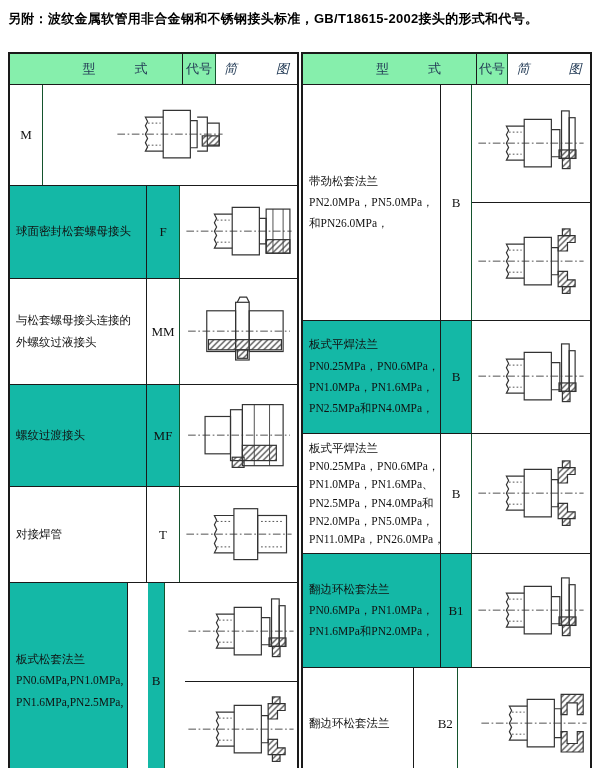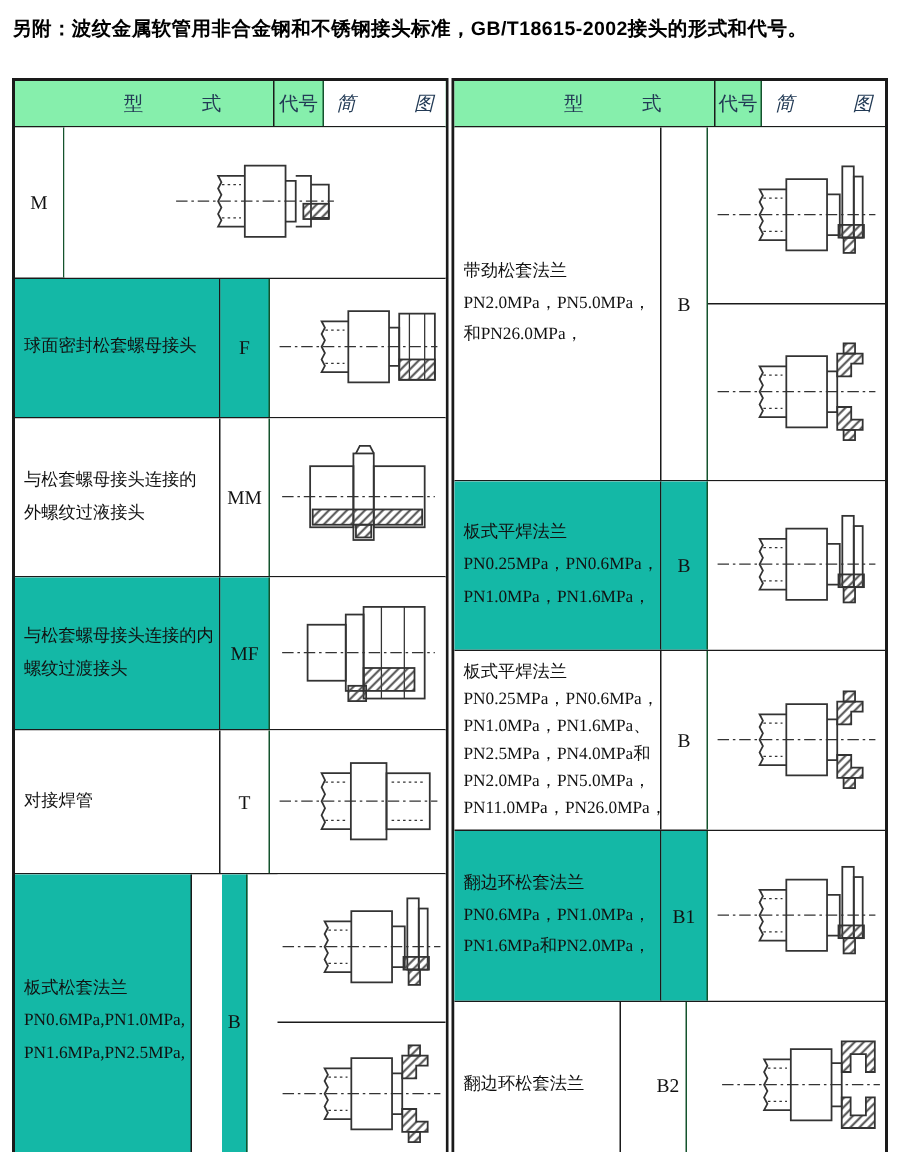--- a/index.html
+++ b/index.html
@@ -131,21 +131,20 @@
               <rect x="78" y="18" width="40" height="48"></rect>
               <rect x="30" y="52" width="86" height="12" fill="url(#ht)" stroke="#333"></rect>
               <rect x="64" y="64" width="12" height="10" fill="url(#ht)" stroke="#333"></rect>
             </g>
           </svg>
         </div>
       </div>
 
       <div class="row" style="height:102px">
         <div class="cell c-type hl">
-          <div class="ln">与松套螺母接头连接的内</div>
           <div class="ln">螺纹过渡接头</div>
         </div>
         <div class="cell c-code hl">MF</div>
         <div class="cell c-diag">
           <svg class="dg" viewBox="0 0 132 86">
             <g fill="none" stroke="#333" stroke-width="1.4">
               <path d="M6 42h120" stroke-width="1" stroke-dasharray="9 3 2 3"></path>
               <rect x="26" y="20" width="30" height="44"></rect>
               <rect x="56" y="12" width="14" height="60"></rect>
               <rect x="70" y="6" width="48" height="72"></rect>
@@ -227,20 +226,21 @@
             </svg>
           </div>
         </div>
       </div>
 
       <div class="row" style="height:113px">
         <div class="cell c-type hl">
           <div class="ln">板式平焊法兰</div>
           <div class="ln">PN0.25MPa，PN0.6MPa，</div>
           <div class="ln">PN1.0MPa，PN1.6MPa，</div>
+          <div class="ln">PN2.5MPa和PN4.0MPa，</div>
         </div>
         <div class="cell c-code hl">B</div>
         <div class="cell c-diag">
           <svg class="dg" viewBox="0 0 132 86">
             <use href="#hb"></use>
               <use href="#plateA"></use>
           </svg>
         </div>
       </div>
 

